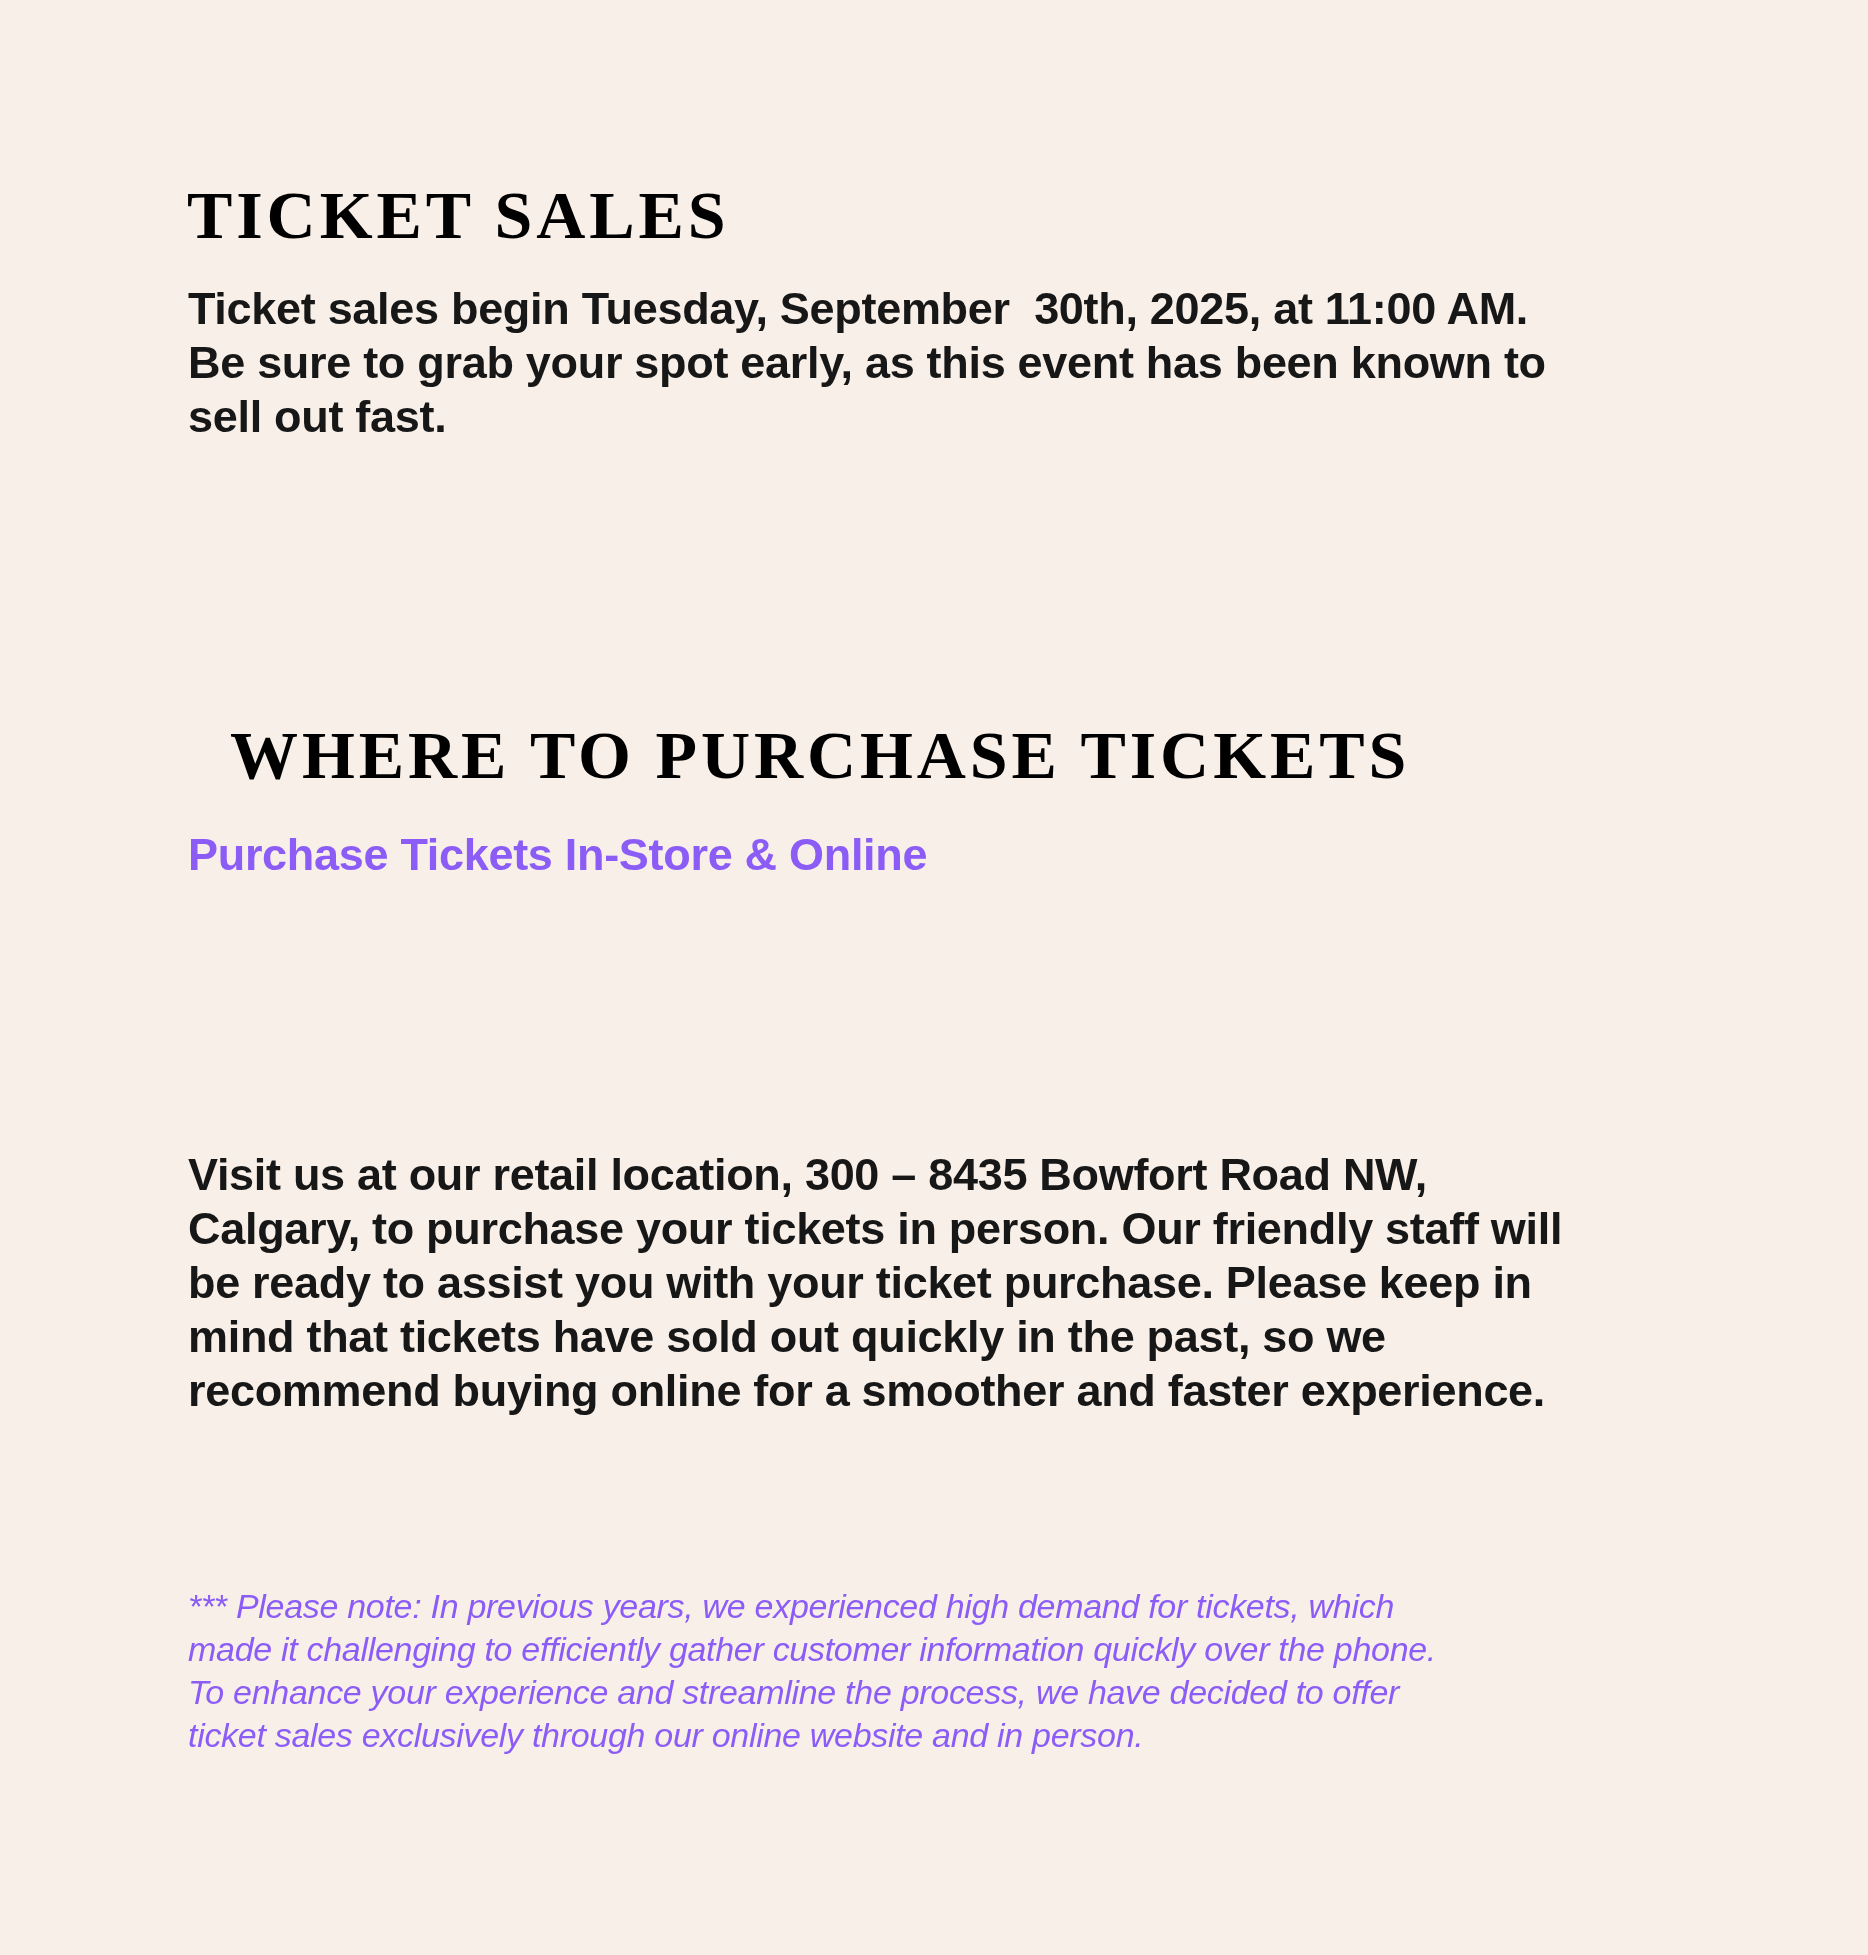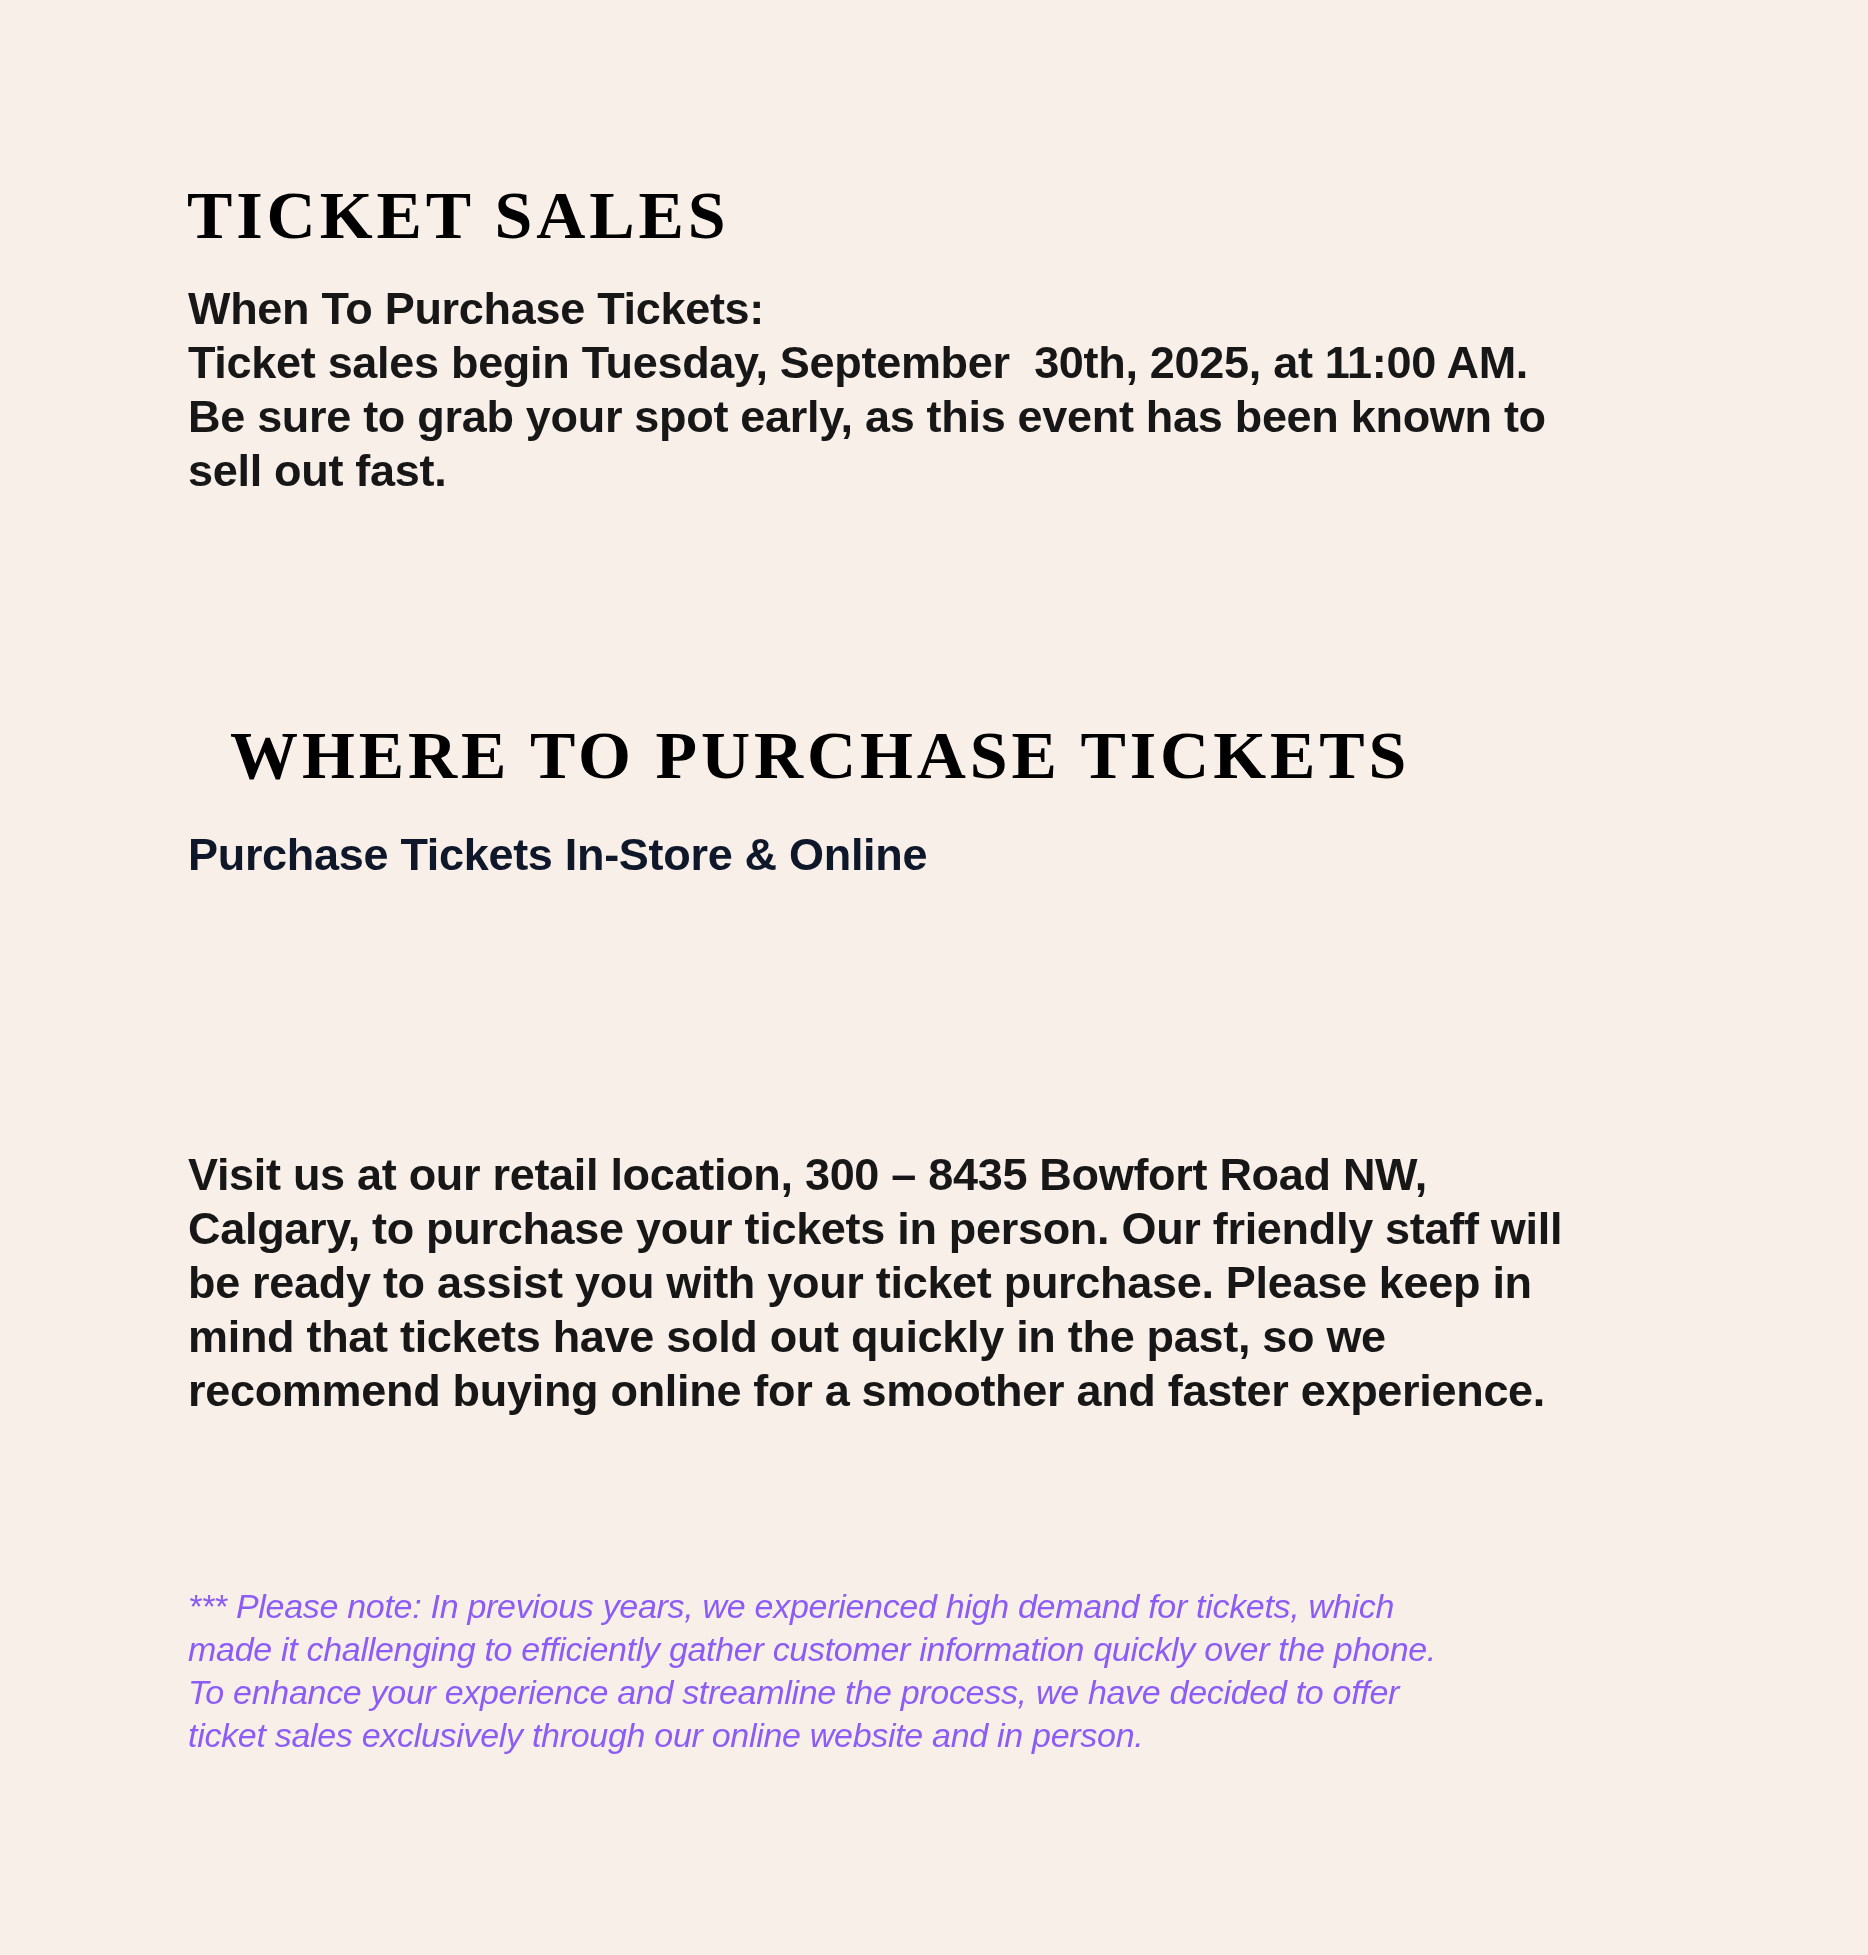--- a/index.html
+++ b/index.html
@@ -46,21 +46,21 @@
     white-space: pre-wrap;
   }
   .subheading {
     position: absolute;
     left: 188px;
     font-family: "Liberation Sans", sans-serif;
     font-weight: 700;
     font-size: 45px;
     line-height: 54px;
     letter-spacing: -0.3px;
-    color: #0f172a;
+    color: #8b5cf6;
     white-space: pre-wrap;
   }
   .note {
     position: absolute;
     left: 188px;
     font-family: "Liberation Sans", sans-serif;
     font-style: italic;
     font-weight: 400;
     font-size: 34px;
     line-height: 43px;
@@ -77,21 +77,20 @@
   .pos-note               { top: 1585px; }
 </style>
 </head>
 <body>
 
 <div class="sheet">
 
   <div class="red-heading pos-h1">TICKET SALES</div>
 
   <div class="text-block pos-block-when">
-    <div class="block-label">When To Purchase Tickets:</div>
     <div class="block-body">Ticket sales begin Tuesday, September  30th, 2025, at 11:00 AM.
 Be sure to grab your spot early, as this event has been known to
 sell out fast.</div>
   </div>
 
   <div class="red-heading pos-h2">WHERE TO PURCHASE TICKETS</div>
 
   <div class="subheading pos-subhead-options">Purchase Tickets In-Store &amp; Online</div>
 
 

